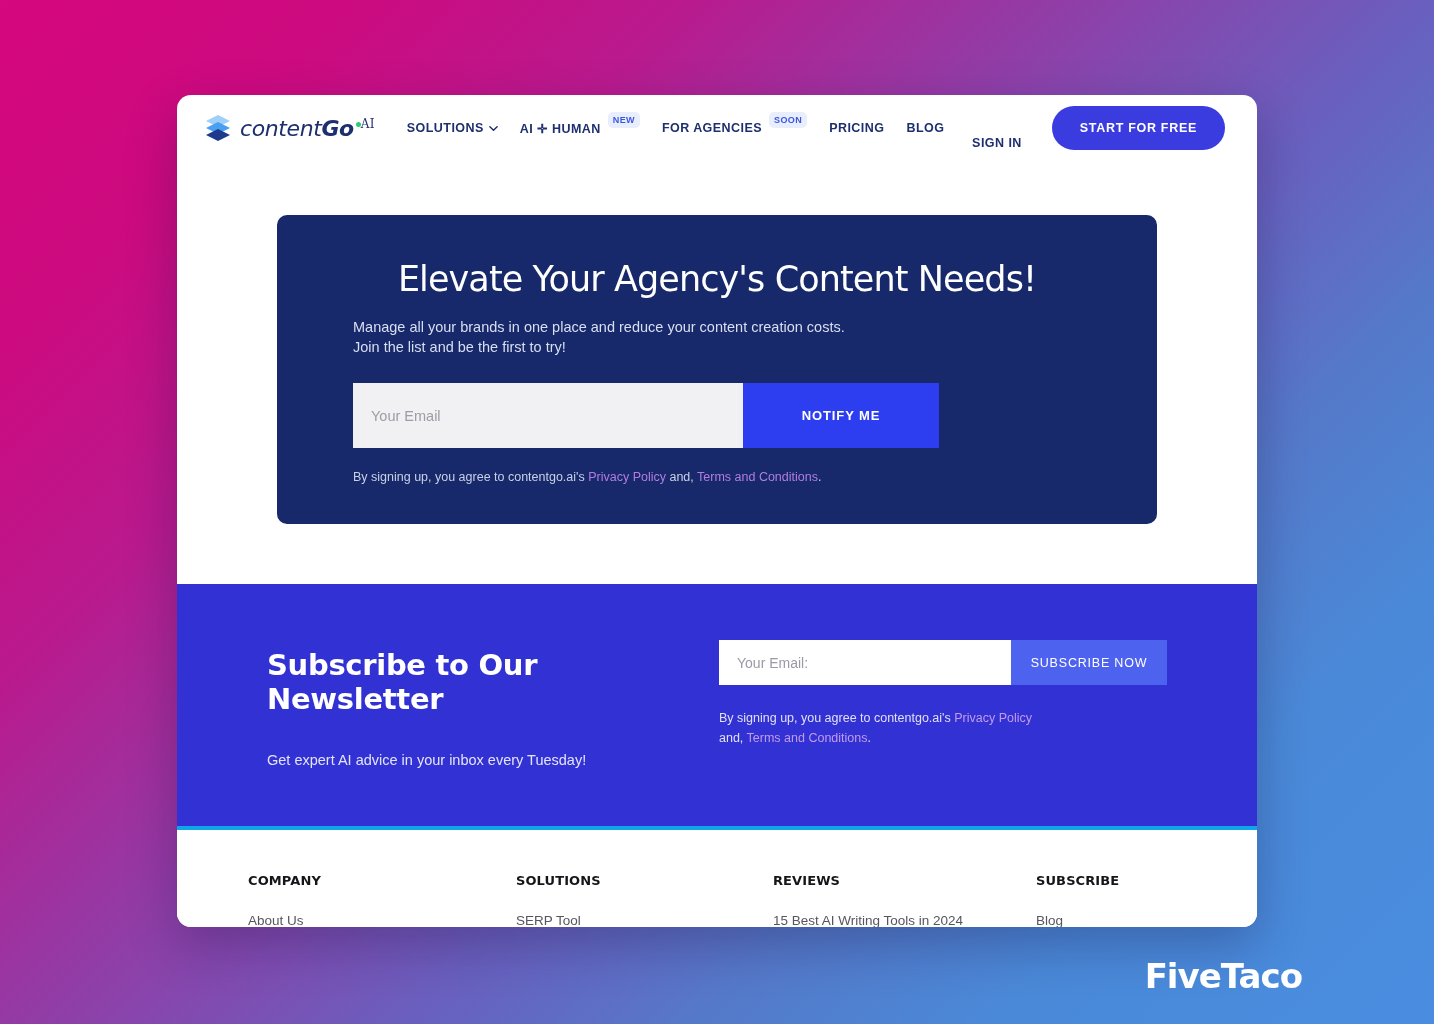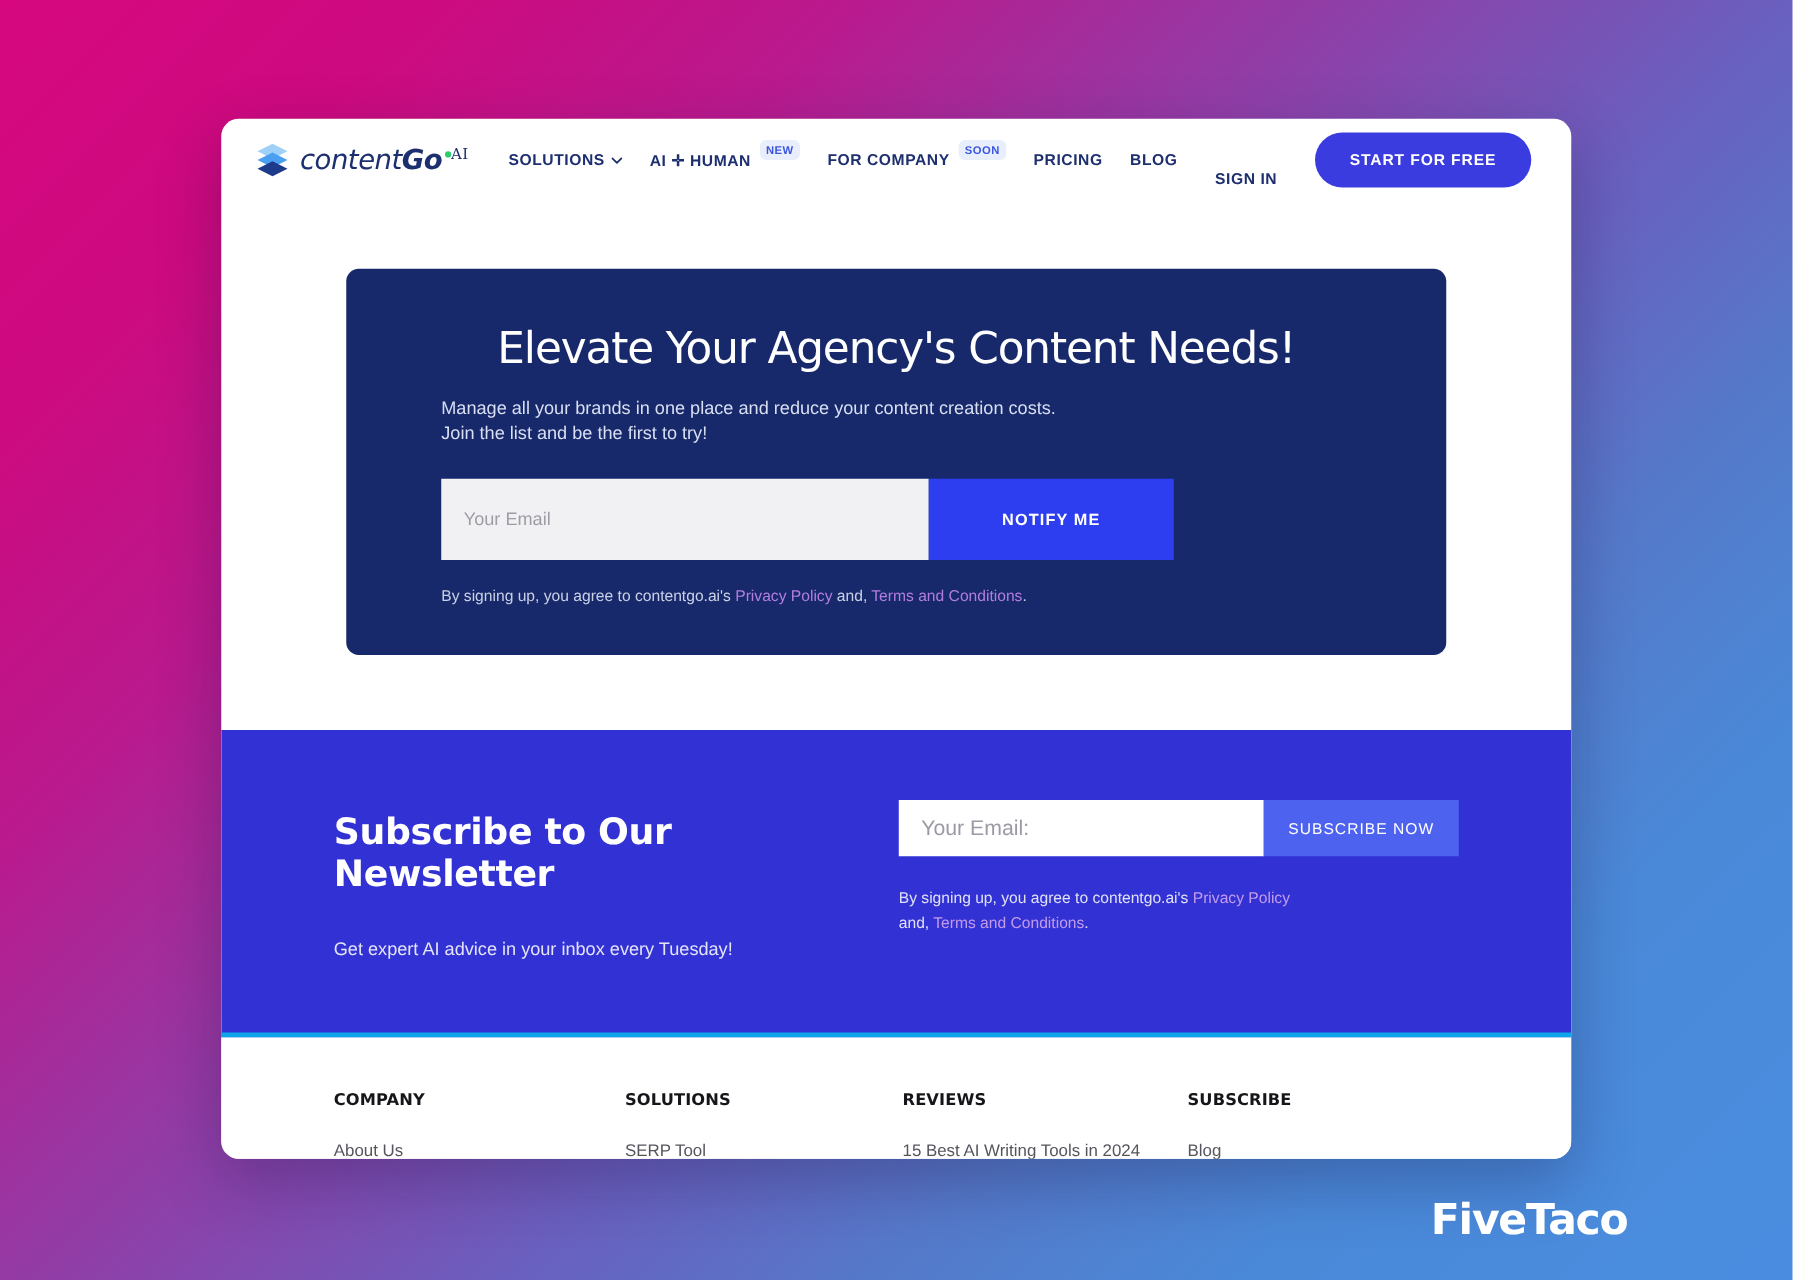--- a/index.html
+++ b/index.html
@@ -167,21 +167,21 @@
     margin-bottom: 36px;
   }
   .nl-left p { color:#e4e4f8; font-size: 14.5px; }
   .nl-right { flex:1; padding-left: 12px; }
   .nl-form { display:flex; height: 45px; width: 448px; }
   .nl-input {
     flex:1; border:none; outline:none;
     background:#ffffff;
     padding: 0 18px;
     font-family: "Liberation Sans", sans-serif;
-    font-size: 17px;
+    font-size: 14px;
     color:#2b2b33;
   }
   .nl-input::placeholder { color:#9a9aa6; }
   .nl-btn {
     width: 156px;
     background:#4d63f0;
     color:#fff; border:none;
     font-size: 12.5px; letter-spacing: .8px;
     cursor:pointer;
   }
@@ -190,22 +190,23 @@
     font-size: 12.5px;
     line-height: 1.55;
     color:#e0e0f6;
     width: 320px;
   }
   .nl-legal a { color:#c39bea; text-decoration:none; cursor:pointer; }
 
   
   .footer {
     display:flex;
-    padding: 43px 90px 0 90px;
+    padding: 43px 90px 0 71px;
     background:#fff;
+    gap:35px;
   }
   .fcol { }
   .fcol.c1 { width: 233px; }
   .fcol.c2 { width: 222px; }
   .fcol.c3 { width: 228px; }
   .fcol.c4 { flex: 1; }
   .fhead {
     font-family: "DejaVu Sans", sans-serif;
     font-size: 13px;
     font-weight: 700;
@@ -261,21 +262,21 @@
             </svg>
         </span>
       </div>
 
       <div class="nav-item">
         <span>AI ✛ HUMAN</span>
         <span class="badge">NEW</span>
       </div>
 
       <div class="nav-item">
-        <span>FOR COMPANY</span>
+        <span>FOR AGENCIES</span>
         <span class="badge">SOON</span>
       </div>
 
       <div class="nav-item">
         <span>PRICING</span>
       </div>
 
       <div class="nav-item">
         <span>BLOG</span>
       </div>

